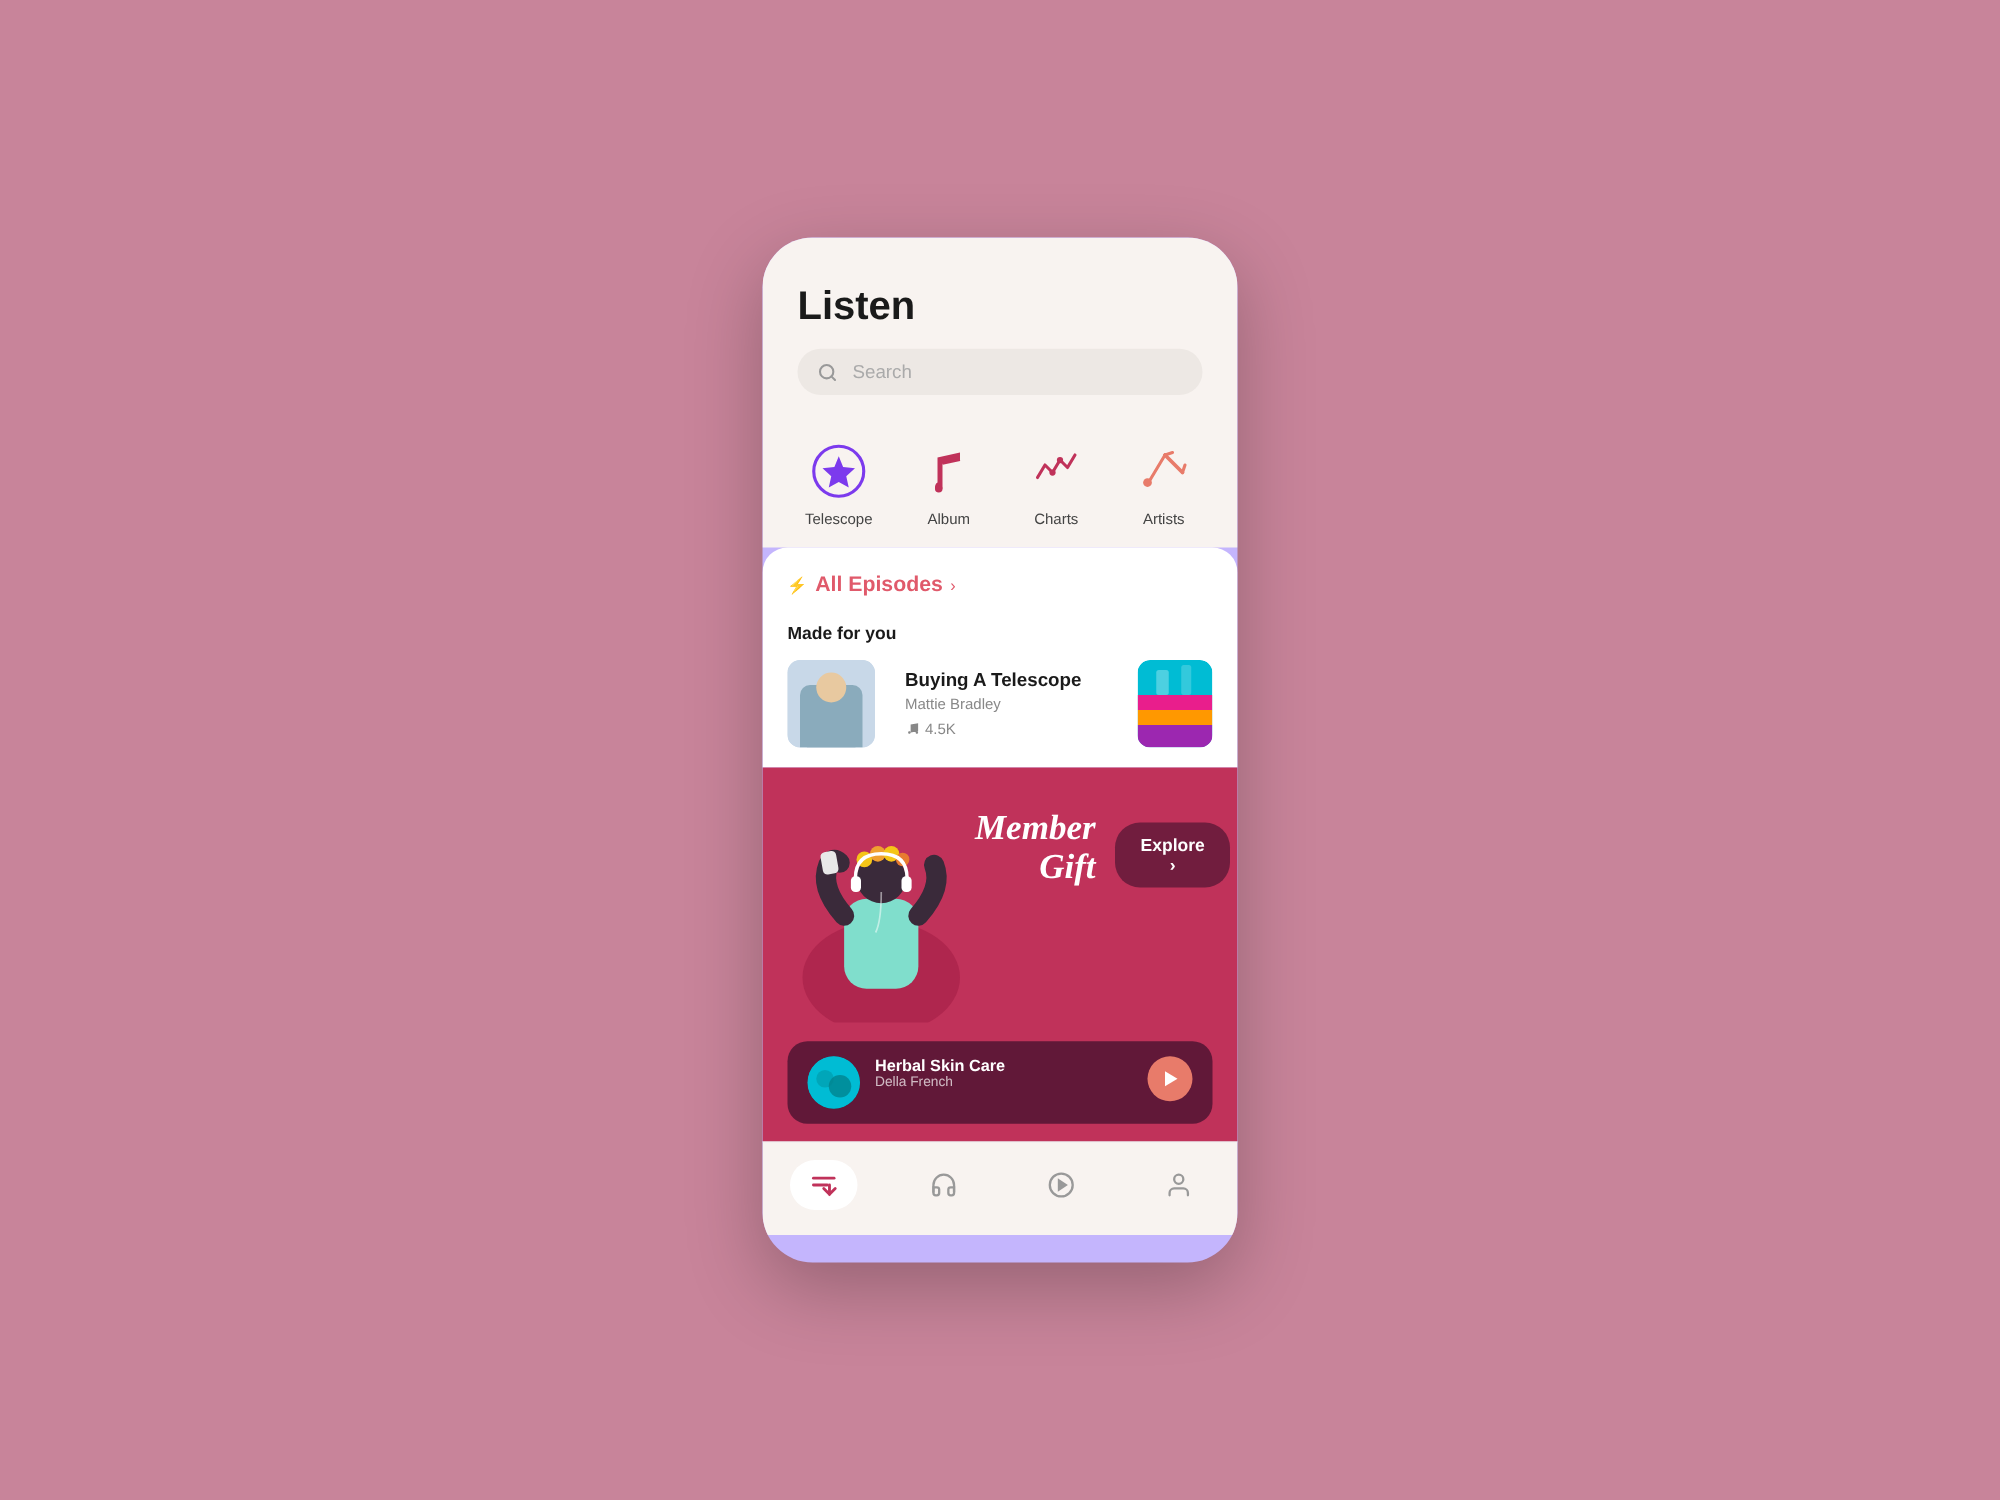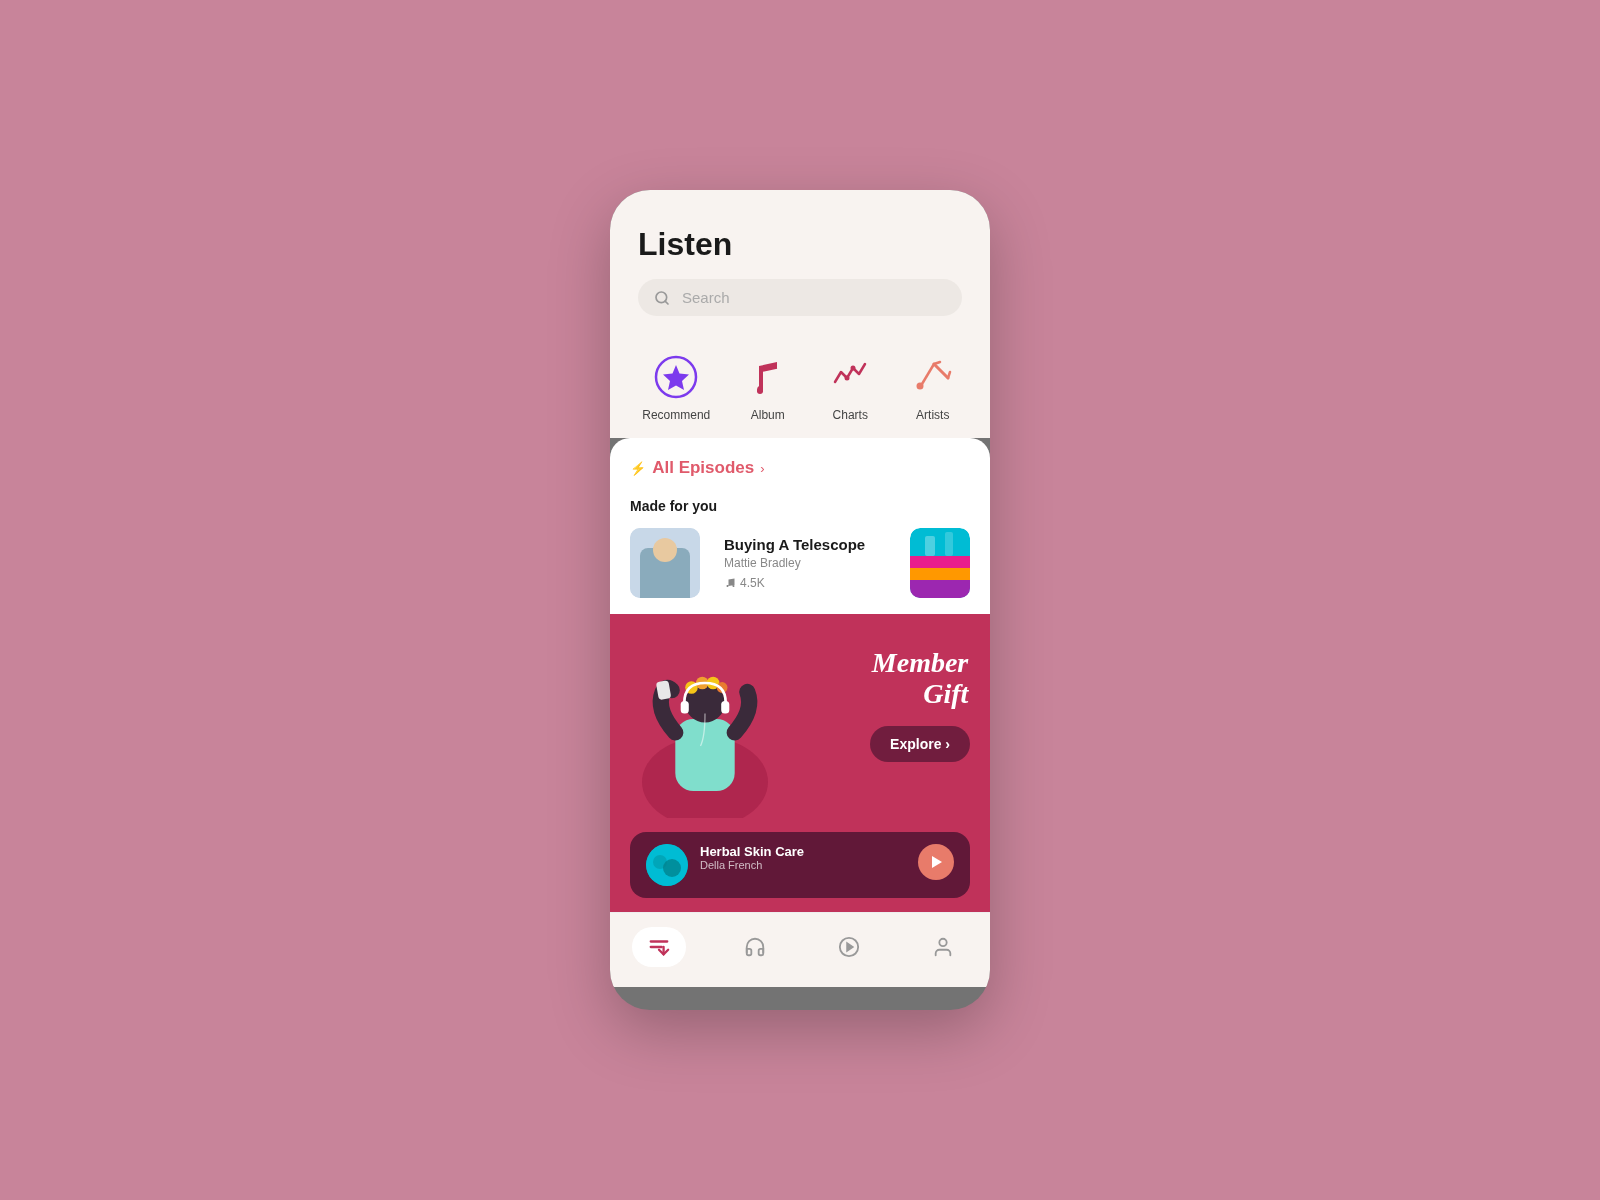--- a/index.html
+++ b/index.html
@@ -9,21 +9,21 @@
       height: 1200px;
       background-color: #c8849a;
       display: flex;
       align-items: center;
       justify-content: center;
       font-family: -apple-system, BlinkMacSystemFont, 'Segoe UI', Helvetica, Arial, sans-serif;
     }
 
     .phone-container {
       width: 380px;
-      background: #737373;
+      background: #c4b5fd;
       border-radius: 40px;
       overflow: hidden;
       box-shadow: 0 20px 60px rgba(0,0,0,0.25);
       display: flex;
       flex-direction: column;
       min-height: 820px;
     }
 
     
     .header {
@@ -173,22 +173,21 @@
 
     .member-gift-content {
       padding: 24px 20px 0 20px;
       display: flex;
       justify-content: space-between;
       align-items: flex-start;
     }
 
     .member-gift-text-area {
       display: flex;
-      flex-direction: column;
-      align-items: center;
+      align-items: flex-end;
       gap: 16px;
       padding-top: 10px;
     }
 
     .member-gift-title {
       font-size: 28px;
       font-weight: 700;
       color: #fff;
       text-align: right;
       font-style: italic;
@@ -350,21 +349,21 @@
 
   <div class="categories">
 
     <div class="category-item">
       <div class="category-icon">
         <svg width="44" height="44" viewBox="0 0 44 44">
           <circle cx="22" cy="22" r="20" fill="none" stroke="#7c3aed" stroke-width="2.5"></circle>
           <polygon points="22,10 25.5,18.5 35,19.5 28,26 30,35 22,30.5 14,35 16,26 9,19.5 18.5,18.5" fill="#7c3aed"></polygon>
         </svg>
       </div>
-      <span class="category-label">Recommend</span>
+      <span class="category-label">Telescope</span>
     </div>
 
     <div class="category-item">
       <div class="category-icon">
         <svg width="38" height="38" viewBox="0 0 38 38">
           <path d="M10,28 L10,8 L28,4 L28,10 L14,13 L14,32 Q14,35 11,35 Q8,35 8,32 Q8,29 10,28Z" fill="#c0325a"></path>
           <circle cx="11" cy="33" r="3" fill="#c0325a"></circle>
           <path d="M14,13 L28,10" stroke="#c0325a" stroke-width="1.5"></path>
         </svg>
       </div>

